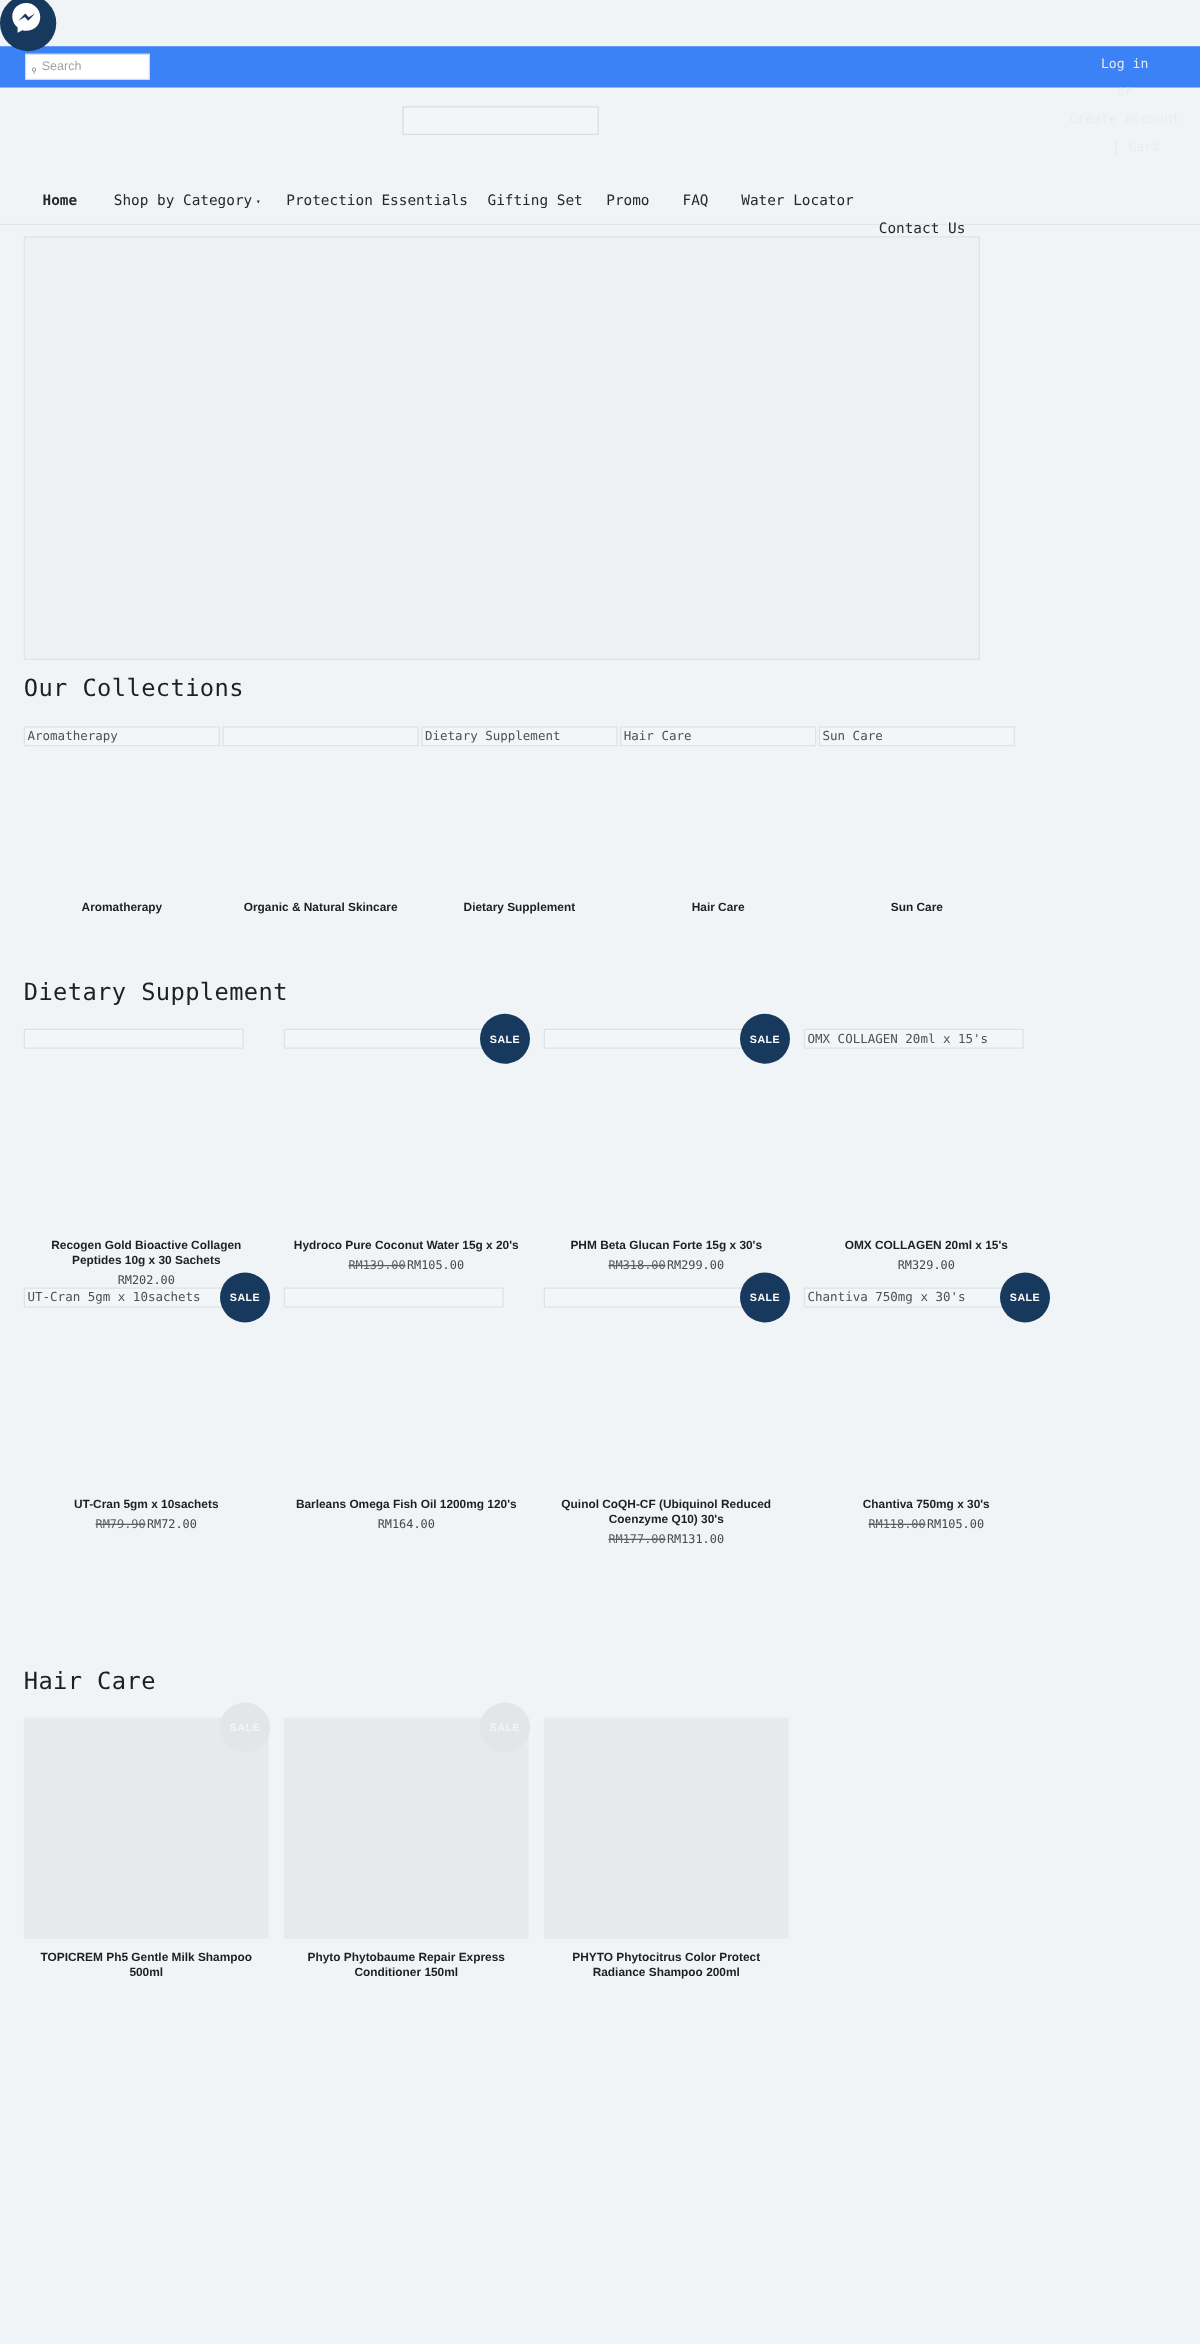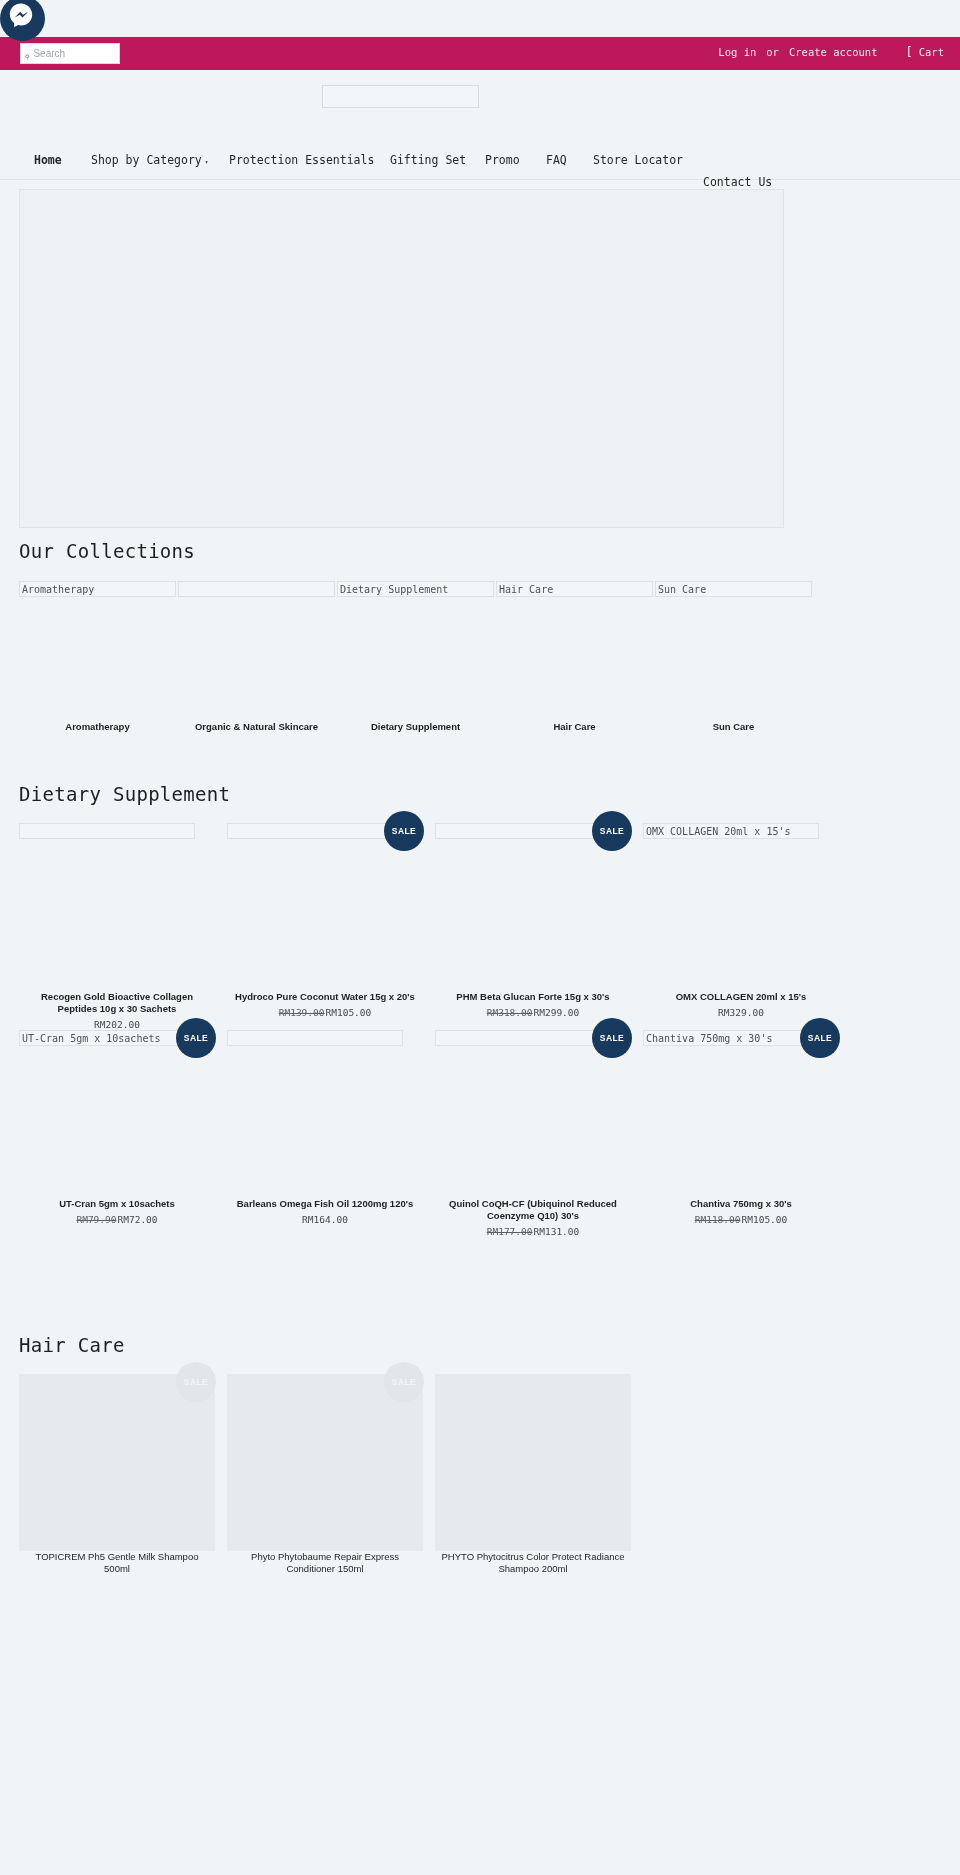--- a/index.html
+++ b/index.html
@@ -18,21 +18,21 @@
     width: 45px; height: 45px; border-radius: 50%;
     background: #17395e;
     display: flex; align-items: center; justify-content: center;
     z-index: 50;
   }
   .messenger-bubble svg { width: 26px; height: 26px; margin-left: -4px; margin-top: -4px; }
 
   
   .topbar {
     position: absolute; left: 0; top: 37px; width: 960px; height: 33px;
-    background: #be185d;
+    background: #3b82f6;
   }
   .search-wrap {
     position: absolute; left: 20px; top: 6px;
     width: 100px; height: 21px;
     background: #ffffff; border: 1px solid #d5dade;
     display: flex; align-items: center;
   }
   .search-icon {
     font-size: 6px; color: #6f7276; margin-left: 4px; margin-top: 7px;
     line-height: 6px;
@@ -41,21 +41,21 @@
     border: 0; outline: 0; background: transparent;
     font-family: "Liberation Sans", sans-serif;
     font-size: 10px; color: #8a8f94; margin-left: 4px; width: 72px;
   }
   .search-input::placeholder { color: #a0a5aa; }
 
   .topbar-right {
     position: absolute; right: 16px; top: 8px;
     display: flex; align-items: center; gap: 10px;
     font-family: "DejaVu Sans Mono", monospace;
-    font-size: 10.5px; color: #e8ecef;
+    font-size: 10.5px; color: #e8ecef; flex-direction: column;
   }
   .topbar-right a { color: #e8ecef; text-decoration: none; }
   .cart-group { display: flex; align-items: center; gap: 6px; margin-left: 18px; }
   .cart-icon { font-size: 12px; color: #e8ecef; }
 
   
   .logo-box {
     position: absolute; left: 322px; top: 85px;
     width: 157px; height: 23px;
     background: #f3f6f8; border: 1px solid #d8dde1;
@@ -153,22 +153,22 @@
   .hc-card { position: relative; width: 196px; }
   .hc-imgbox { width: 196px; height: 177px; background: #e7eaec; }
   .hc-sale {
     position: absolute; left: 157px; top: -12px;
     width: 40px; height: 40px; border-radius: 50%;
     background: #e2e6e9; color: #f2f5f7;
     display: flex; align-items: center; justify-content: center;
     font-size: 8.5px; font-weight: bold; letter-spacing: 0.4px;
   }
   .hc-title {
-    text-align: center; font-size: 9.5px; font-weight: normal;
-    color: #1d2023; line-height: 12px; margin-top: 0; padding: 0 3px;
+    text-align: center; font-size: 9.5px; font-weight: bold;
+    color: #1d2023; line-height: 12px; margin-top: 10px; padding: 0 3px;
   }
 </style>
 </head>
 <body>
 
 <div class="page">
 
   <div class="messenger-bubble">
     <span>
       <svg viewBox="0 0 36 36" xmlns="http://www.w3.org/2000/svg">
@@ -210,21 +210,21 @@
       <a class="nav-item" href="#" style="position: absolute; left: 390px;">
         <span>Gifting Set</span>
       </a>
       <a class="nav-item" href="#" style="position: absolute; left: 485px;">
         <span>Promo</span>
       </a>
       <a class="nav-item" href="#" style="position: absolute; left: 546px;">
         <span>FAQ</span>
       </a>
       <a class="nav-item" href="#" style="position: absolute; left: 593px;">
-        <span>Store Locator</span>
+        <span>Water Locator</span>
       </a>
       <a class="nav-item" href="#" style="position: absolute; left: 703px; margin-top: 44px;">
         <span>Contact Us</span>
       </a>
     </nav>
 
   <div class="hero"></div>
 
   <section class="collections">
     <h2 class="section-title">Our Collections</h2>

